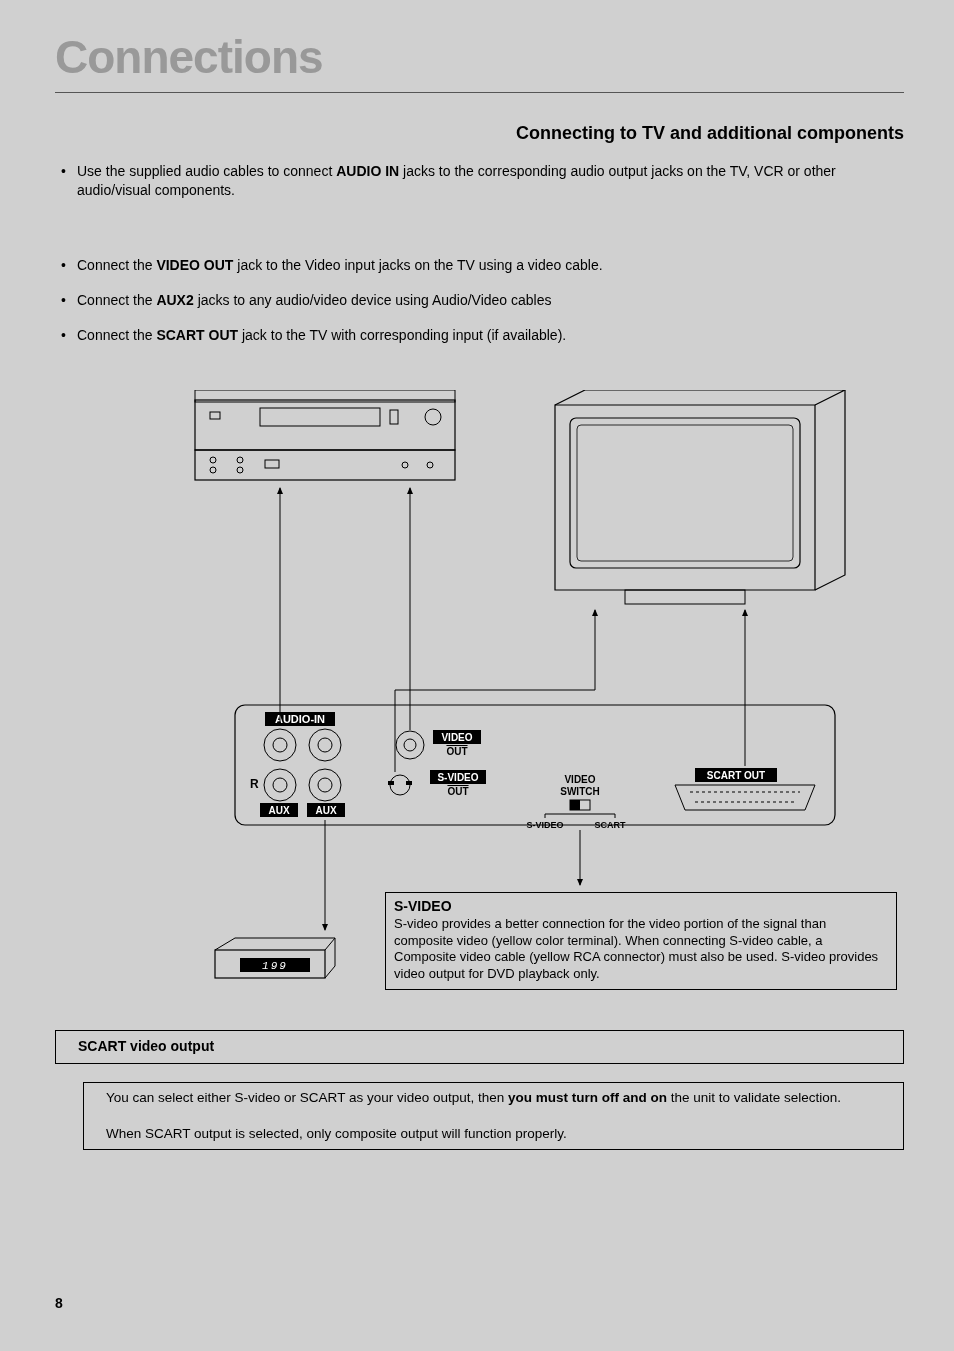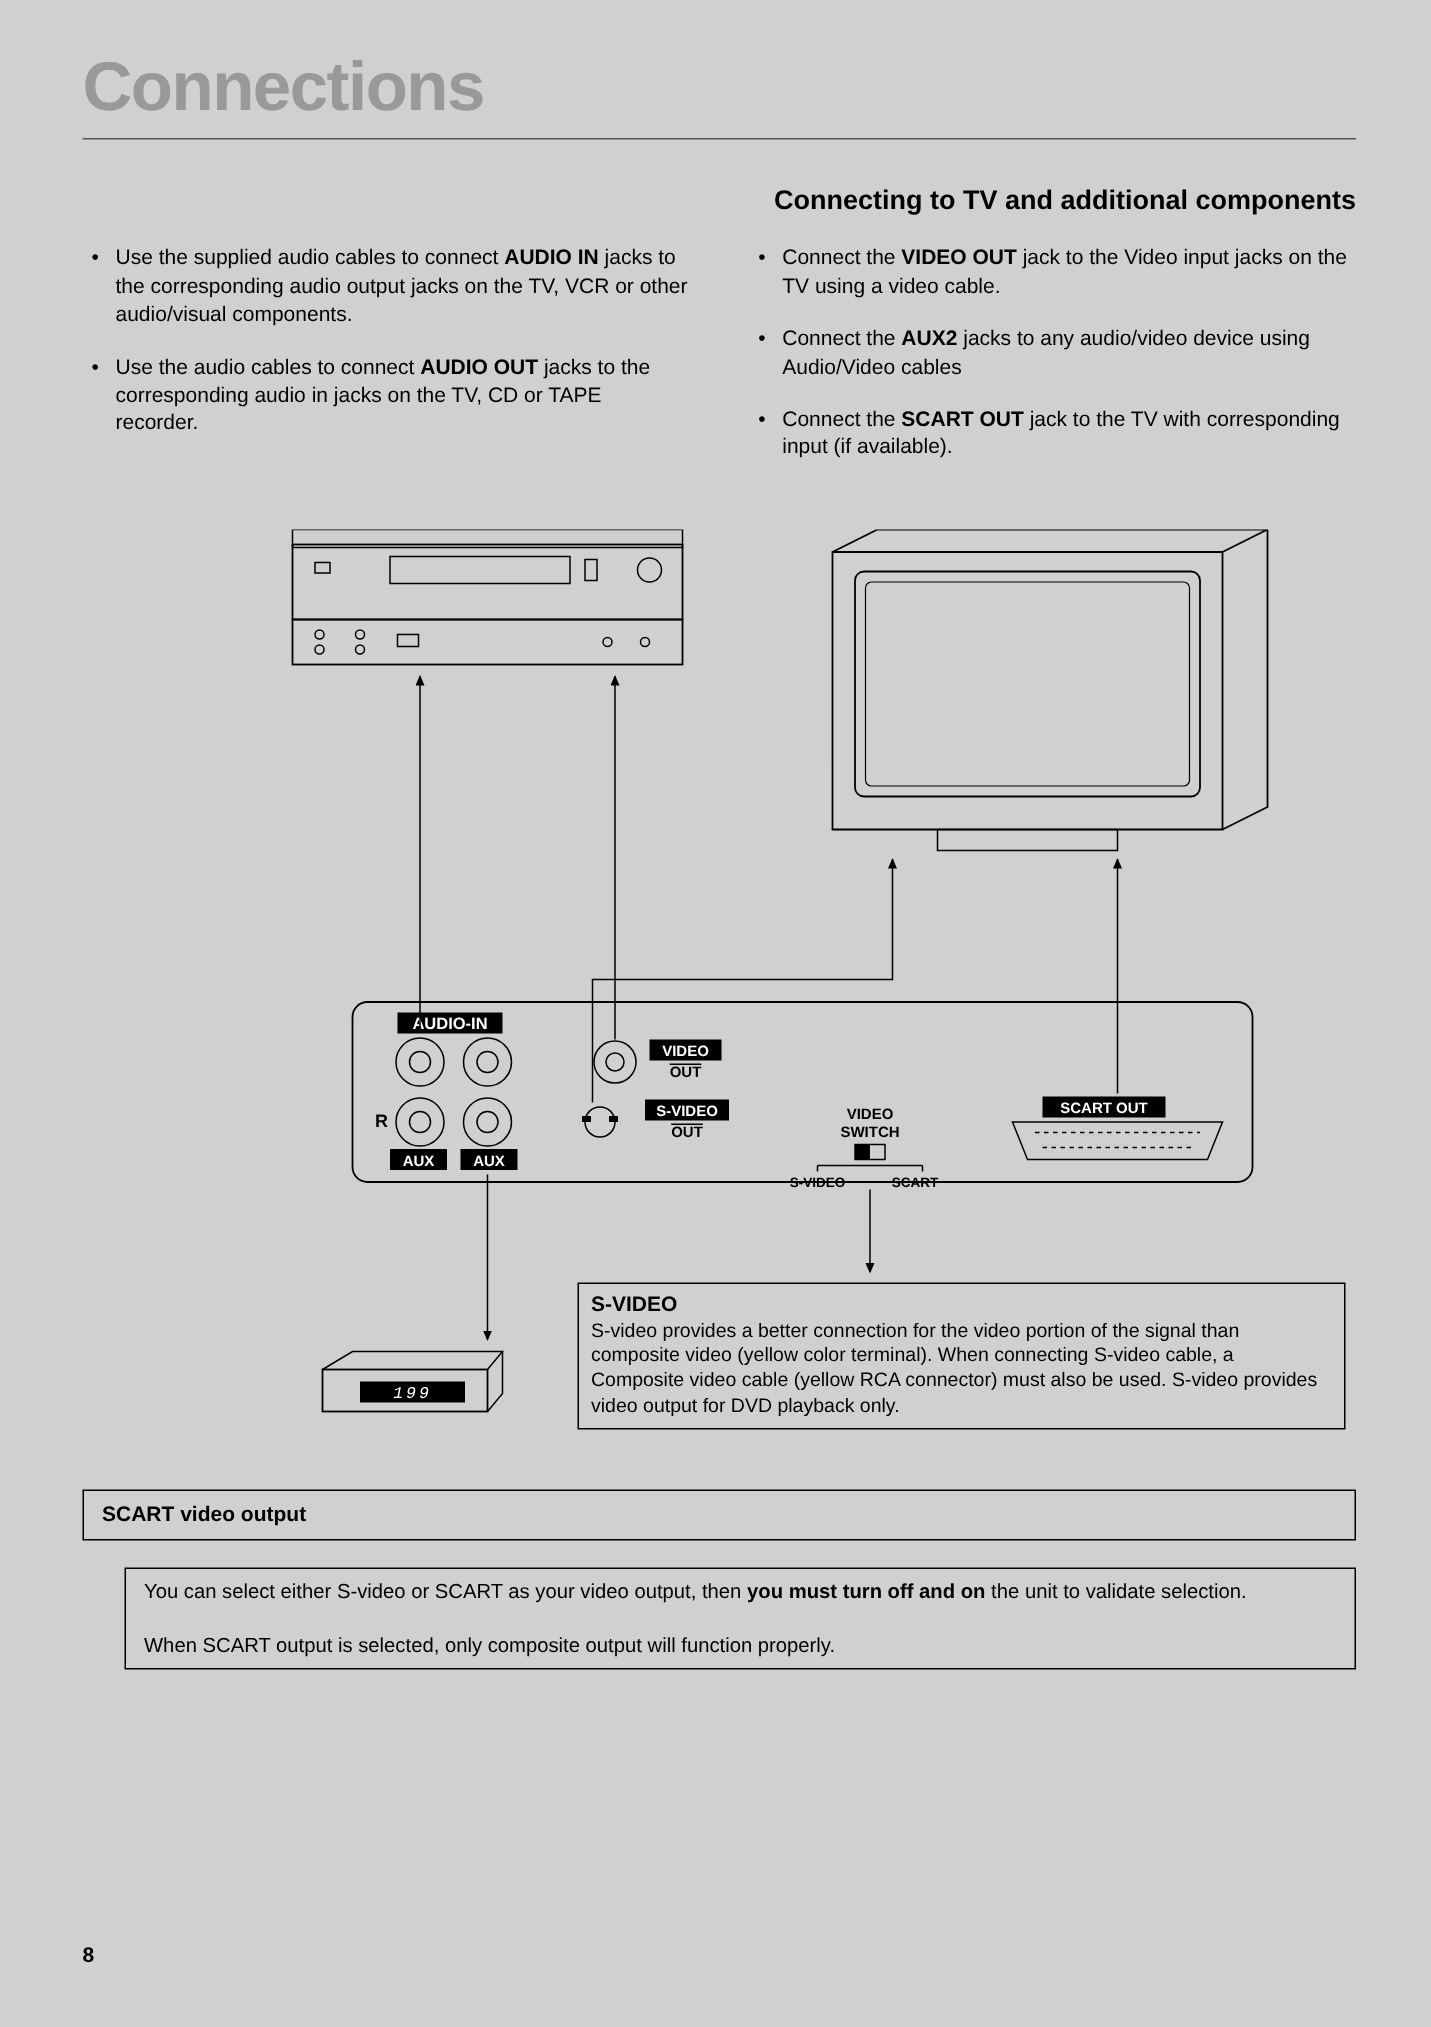--- a/index.html
+++ b/index.html
@@ -31,20 +31,21 @@
   }
   .subtitle {
     font-size: 18px;
     font-weight: bold;
     margin-bottom: 18px;
     text-align: right;
   }
   .columns {
     display: flex;
     gap: 40px;
+    flex-direction: column;
   }
   .col {
     flex: 1;
   }
   ul.bullets {
     list-style: none;
     padding-left: 0;
   }
   ul.bullets li {
     position: relative;
@@ -78,21 +79,21 @@
     font-family: Arial, sans-serif;
     font-weight: bold;
   }
   .blk-text {
     fill: #000;
     font-family: Arial, sans-serif;
     font-weight: bold;
   }
   .info-box {
     border: 1px solid #000;
-    padding: 6px 12px;
+    padding: 6px 22px;
     font-size: 13.5px;
     line-height: 1.35;
     margin-top: 10px;
     background: #d0d0d0;
   }
   .info-box .box-title {
     font-weight: bold;
     font-size: 14px;
   }
   .svideo-box {
@@ -130,21 +131,20 @@
 
 <div class="page">
   <div class="title">Connections</div>
   <hr class="title-rule">
   <div class="subtitle">Connecting to TV and additional components</div>
 
   <div class="columns">
     <div class="col">
       <ul class="bullets" id="left-list">
           <li><span>Use the supplied audio cables to connect </span><span class="bold">AUDIO IN</span><span> jacks to the corresponding audio output jacks on the TV, VCR or other audio/visual components.</span></li>
-          <li><span>Use the audio cables to connect </span><span class="bold">AUDIO OUT</span><span> jacks to the corresponding audio in jacks on the TV, CD or TAPE recorder.</span></li>
         </ul>
     </div>
     <div class="col">
       <ul class="bullets" id="right-list">
           <li><span>Connect the </span><span class="bold">VIDEO OUT</span><span> jack to the Video input jacks on the TV using a video cable.</span></li>
           <li><span>Connect the </span><span class="bold">AUX2</span><span> jacks to any audio/video device using Audio/Video cables</span></li>
           <li><span>Connect the </span><span class="bold">SCART OUT</span><span> jack to the TV with corresponding input (if available).</span></li>
         </ul>
     </div>
   </div>

